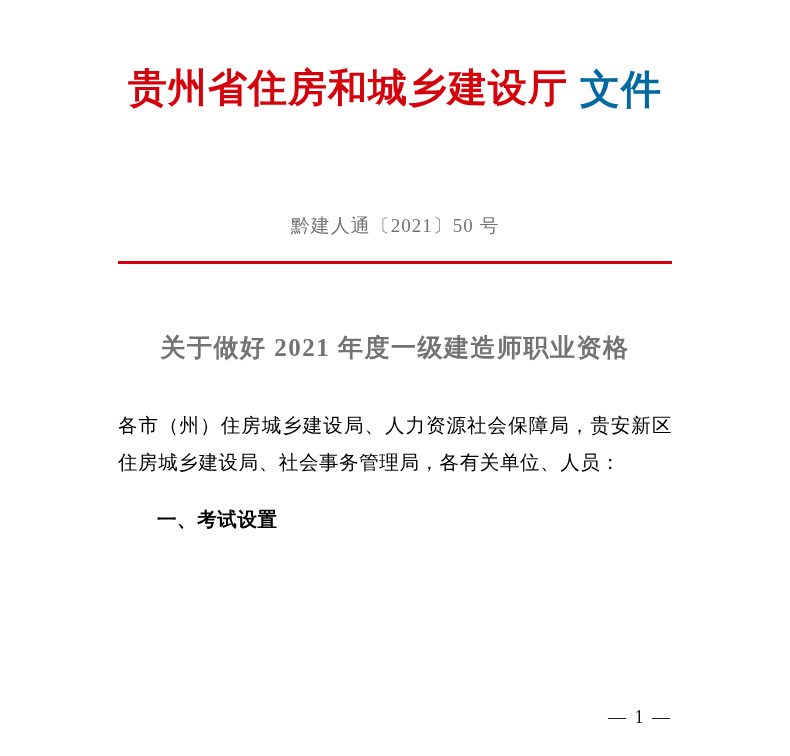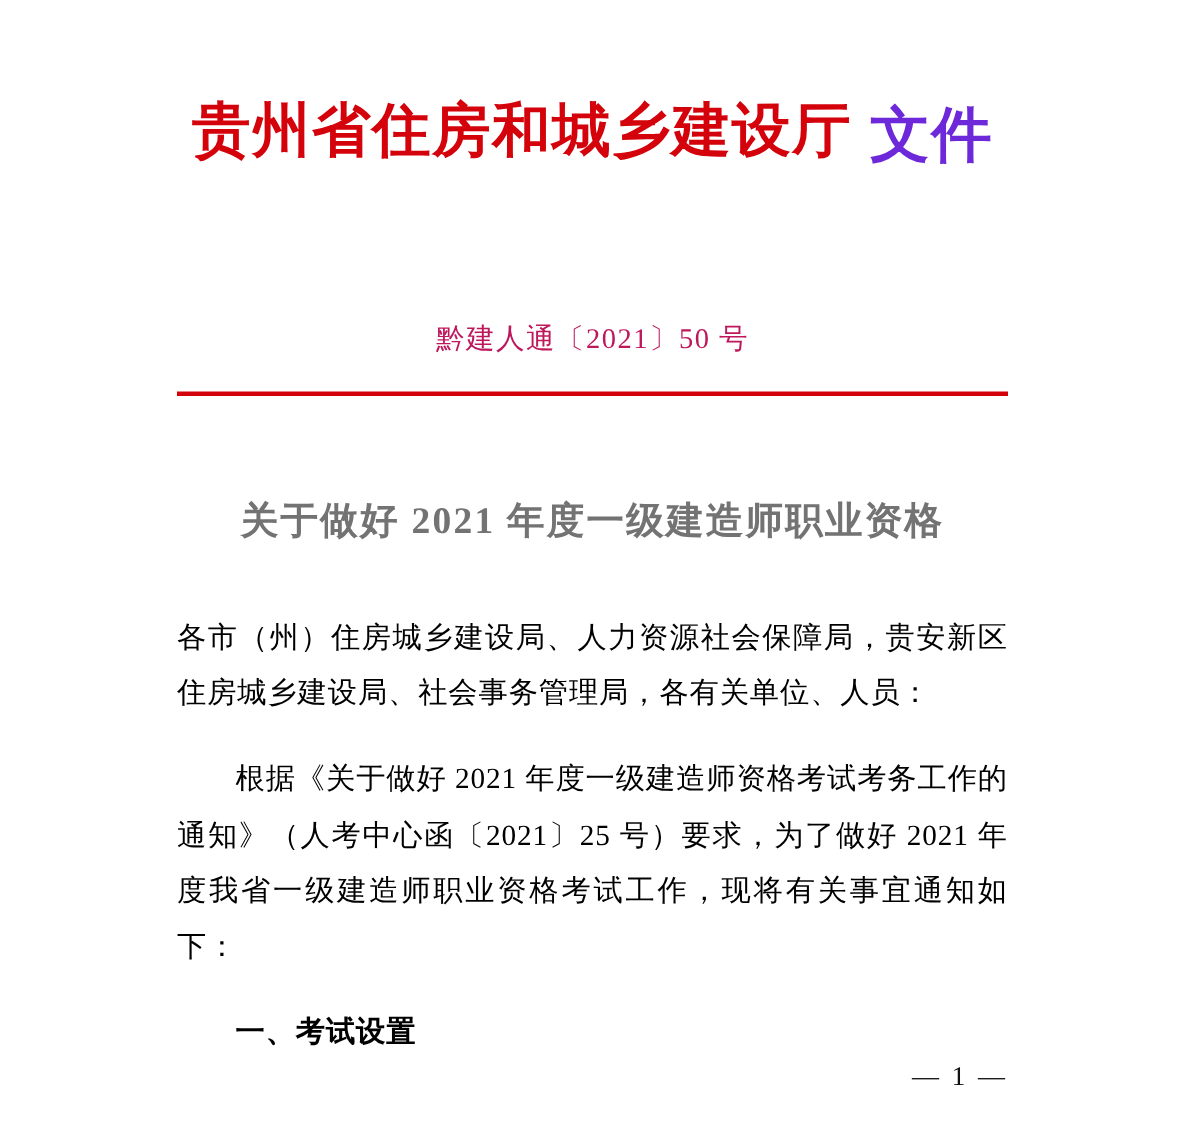--- a/index.html
+++ b/index.html
@@ -39,40 +39,40 @@
   }
   .masthead-line {
     color: #d4020a;
     font-family: "Liberation Serif", "DejaVu Serif", serif;
     font-weight: 700;
     font-size: 39px;
     letter-spacing: 1px;
     white-space: nowrap;
   }
   .masthead-doc {
-    color: #6d28d9;
+    color: #0369a1;
     font-family: Liberation Mono, monospace;
     font-weight: 700;
     font-size: 40px;
     letter-spacing: 1px;
     white-space: nowrap;
     align-self: center;
     padding-left: 4px;
     padding-top: 4px;
   }
 
   
   .docnum-wrap {
     margin-top: 96px;
     text-align: center;
   }
   .docnum {
     font-size: 19px;
     letter-spacing: 1px;
-    color: #be185d;
+    color: #737373;
   }
 
   
   .red-rule {
     margin-top: 22px;
     height: 3px;
     background: #d4020a;
     width: 100%;
   }
 
@@ -134,19 +134,18 @@
   </div>
 
   <div class="red-rule"></div>
 
   <div class="title-wrap">
     <div class="title-line">关于做好 2021 年度一级建造师职业资格</div>
   </div>
 
   <div class="body-wrap">
     <p class="para">各市（州）住房城乡建设局、人力资源社会保障局，贵安新区住房城乡建设局、社会事务管理局，各有关单位、人员：</p>
-    <p class="para indent">根据《关于做好 2021 年度一级建造师资格考试考务工作的通知》（人考中心函〔2021〕25 号）要求，为了做好 2021 年度我省一级建造师职业资格考试工作，现将有关事宜通知如下：</p>
     <p class="para indent bold">一、考试设置</p>
   </div>
 
   <div class="page-number">— 1 —</div>
 
 </div>
 
 </body></html>

